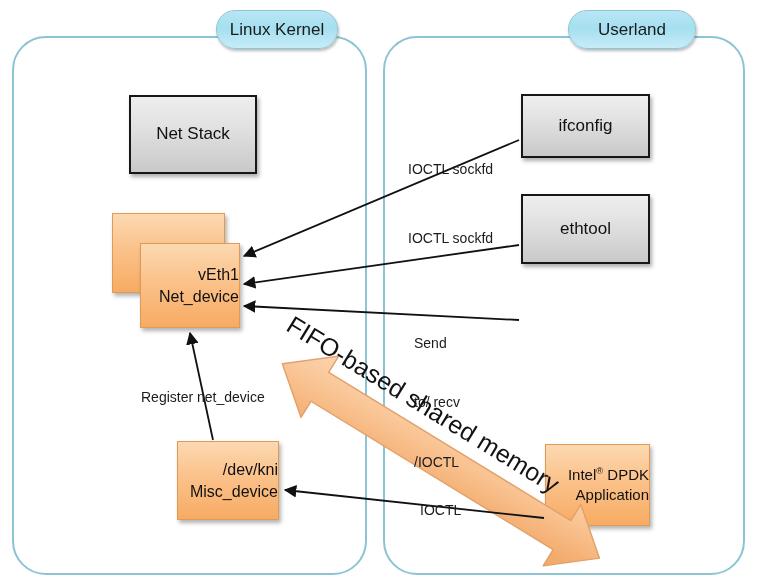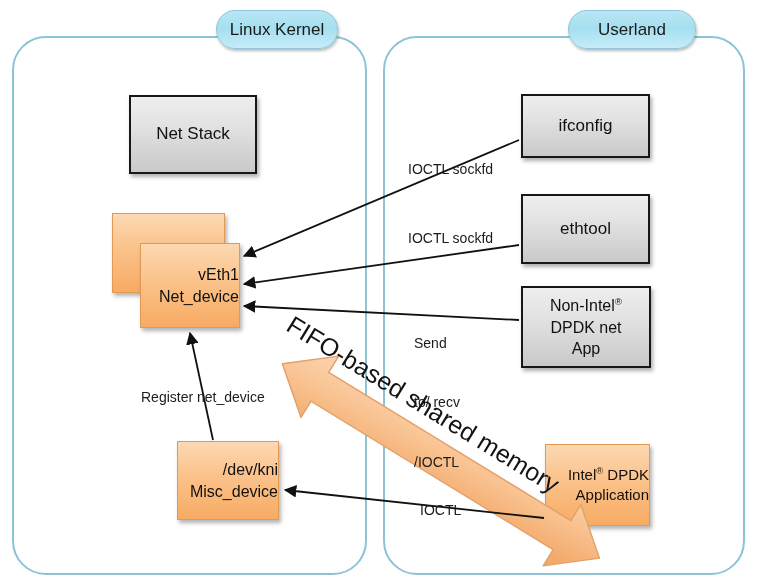--- a/index.html
+++ b/index.html
@@ -165,25 +165,20 @@
   </div>
 
   <div class="gbox" id="box-ifconfig">
     <span>ifconfig</span>
   </div>
 
   <div class="gbox" id="box-ethtool">
     <span>ethtool</span>
   </div>
 
-  <div class="gbox" id="box-nonintel">
-    <span><span>Non-Intel</span><sup>®</sup></span>
-    <span>DPDK net</span>
-    <span>App</span>
-  </div>
 
   <div class="obox" id="box-ideal">
     <span><span>Intel</span><sup>®</sup><span> DPDK</span></span>
     <span>Application</span>
   </div>
 
   <svg class="layer" id="fifo-layer" viewBox="0 0 757 582">
     <defs>
       <linearGradient id="fifoGrad" x1="0" y1="0" x2="0.35" y2="1">
         <stop offset="0%" stop-color="#fbd6b4"></stop>

